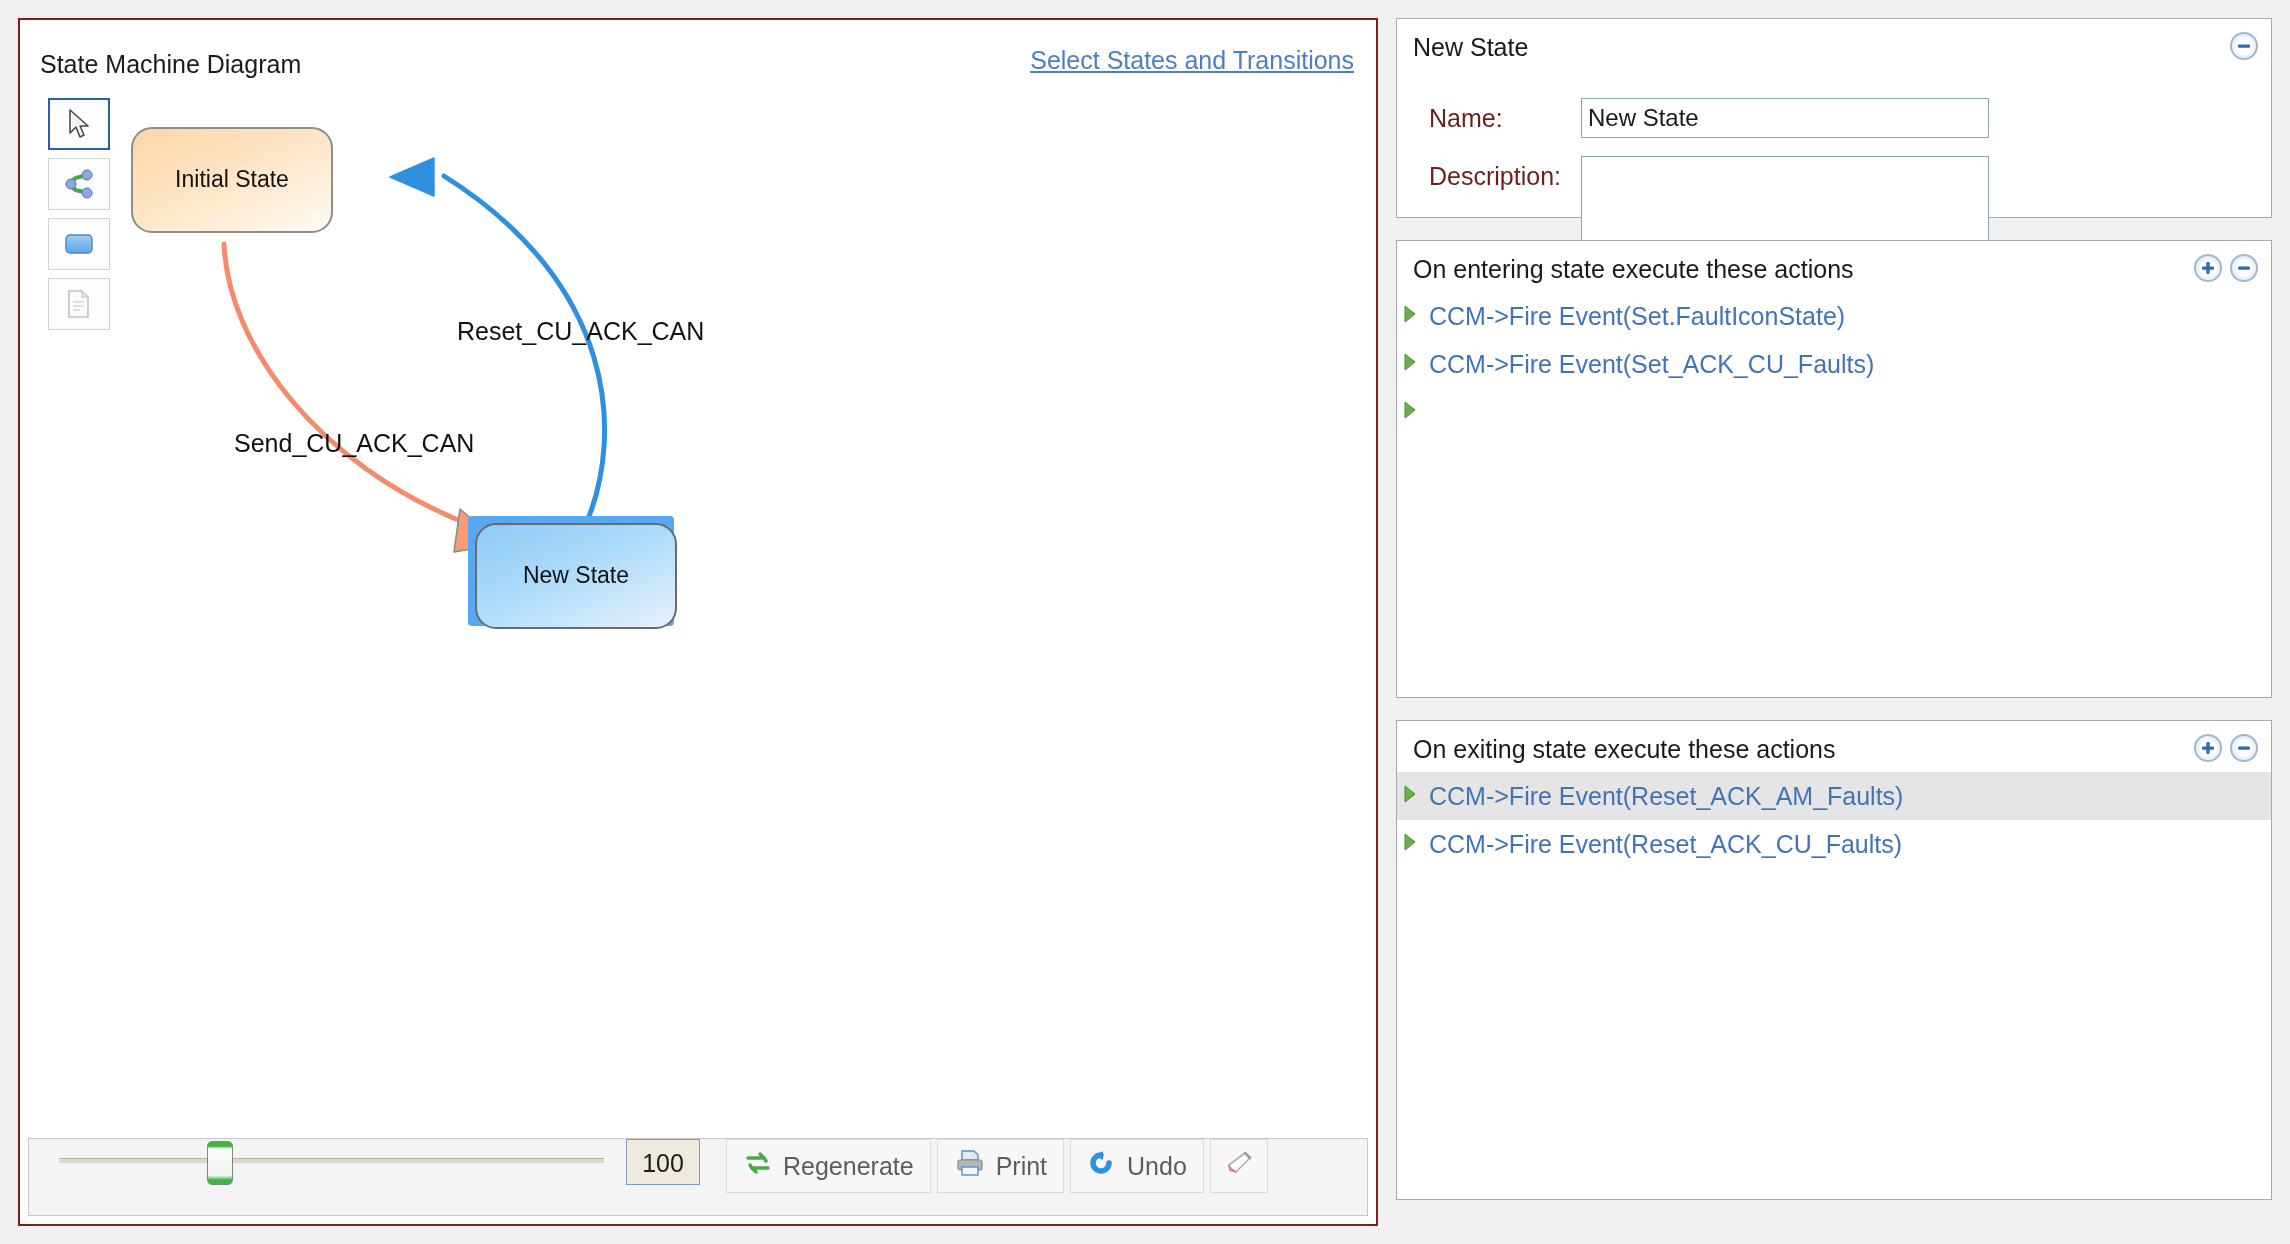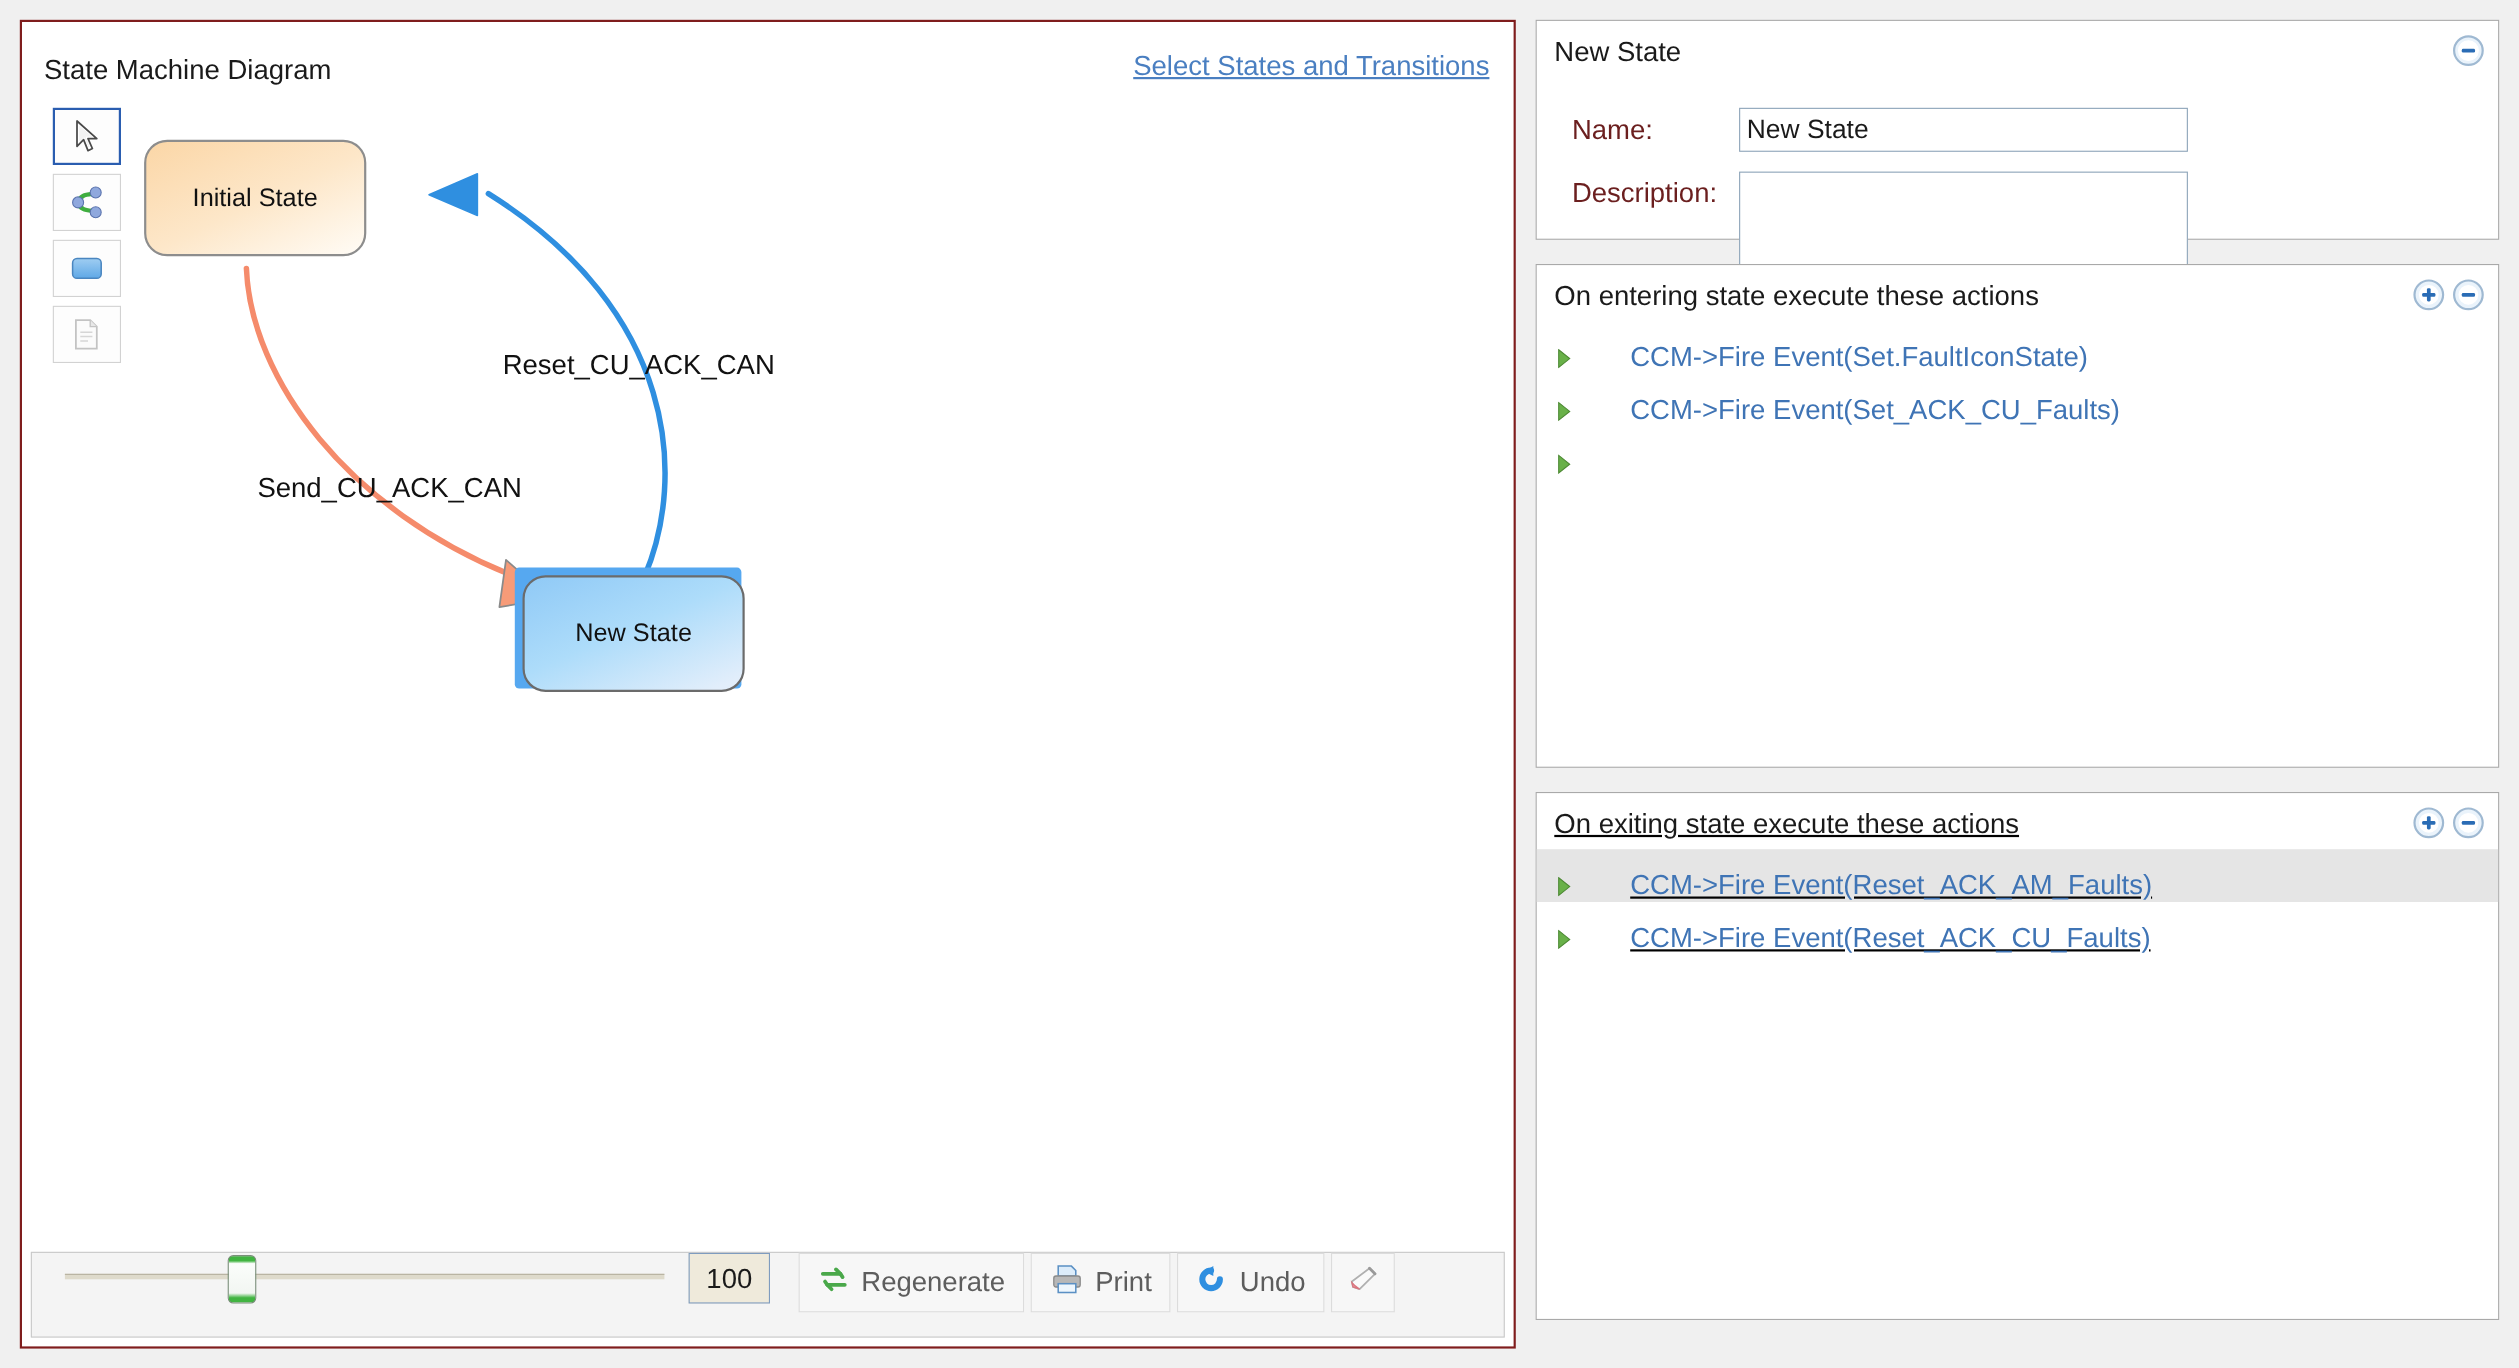--- a/index.html
+++ b/index.html
@@ -109,24 +109,24 @@
     padding:0 6px;background:#fff;outline:none;
   }
   .txt-area{
     width:408px;height:88px;box-sizing:border-box;border:1px solid #8ca3b8;
     font-family:"Liberation Sans", sans-serif;font-size:24px;color:#1a1a1a;
     padding:4px 6px;background:#fff;resize:none;outline:none;
   }
 
   
   #panel-entering{margin-top:22px;height:458px;}
-  #panel-exiting{margin-top:22px;height:480px;text-decoration:underline;}
+  #panel-exiting{margin-top:22px;height:480px;}
   .action-list{margin-top:8px;}
   .action-item{
-    display:flex;align-items:flex-end;height:48px;padding-left:18px;cursor:pointer;gap:41px;
+    display:flex;align-items:center;height:48px;padding-left:6px;cursor:pointer;
   }
   .action-item.selected{background:#e5e5e5;}
   .bullet{width:26px;flex:0 0 26px;}
   .action-text{
     font-size:25px;color:#3f74b5;white-space:nowrap;
   }
 </style>
 </head>
 <body>
 

